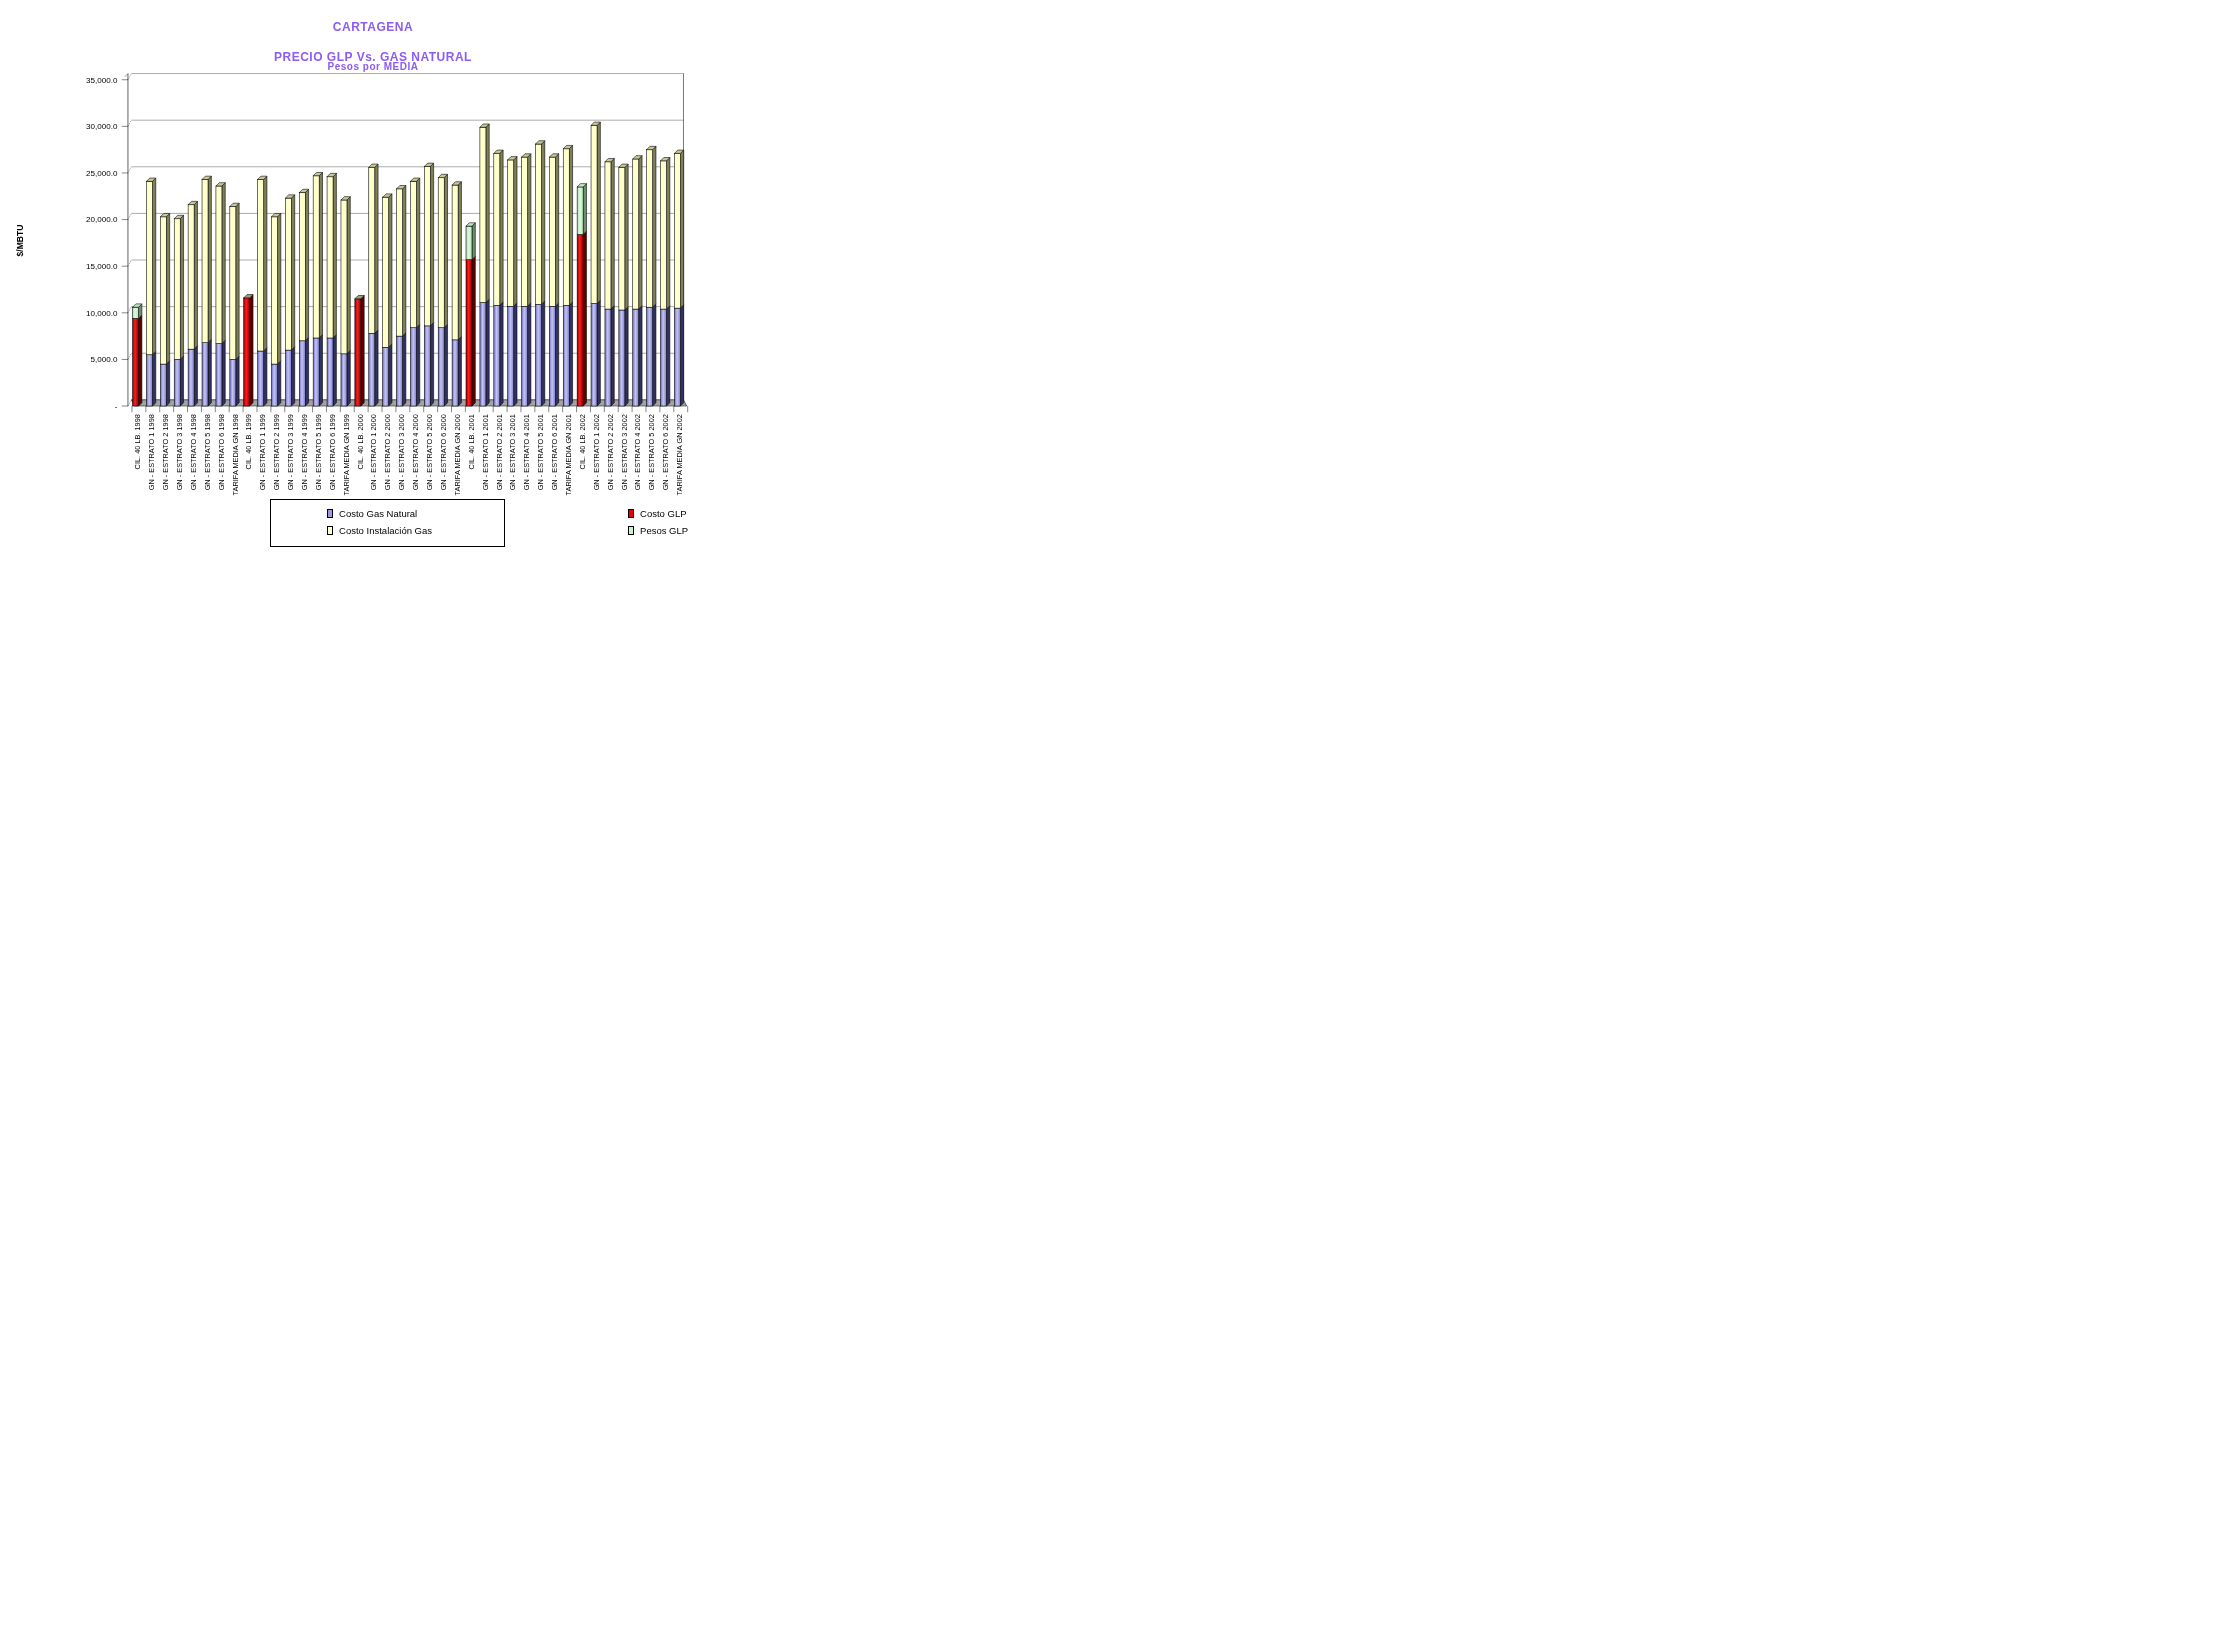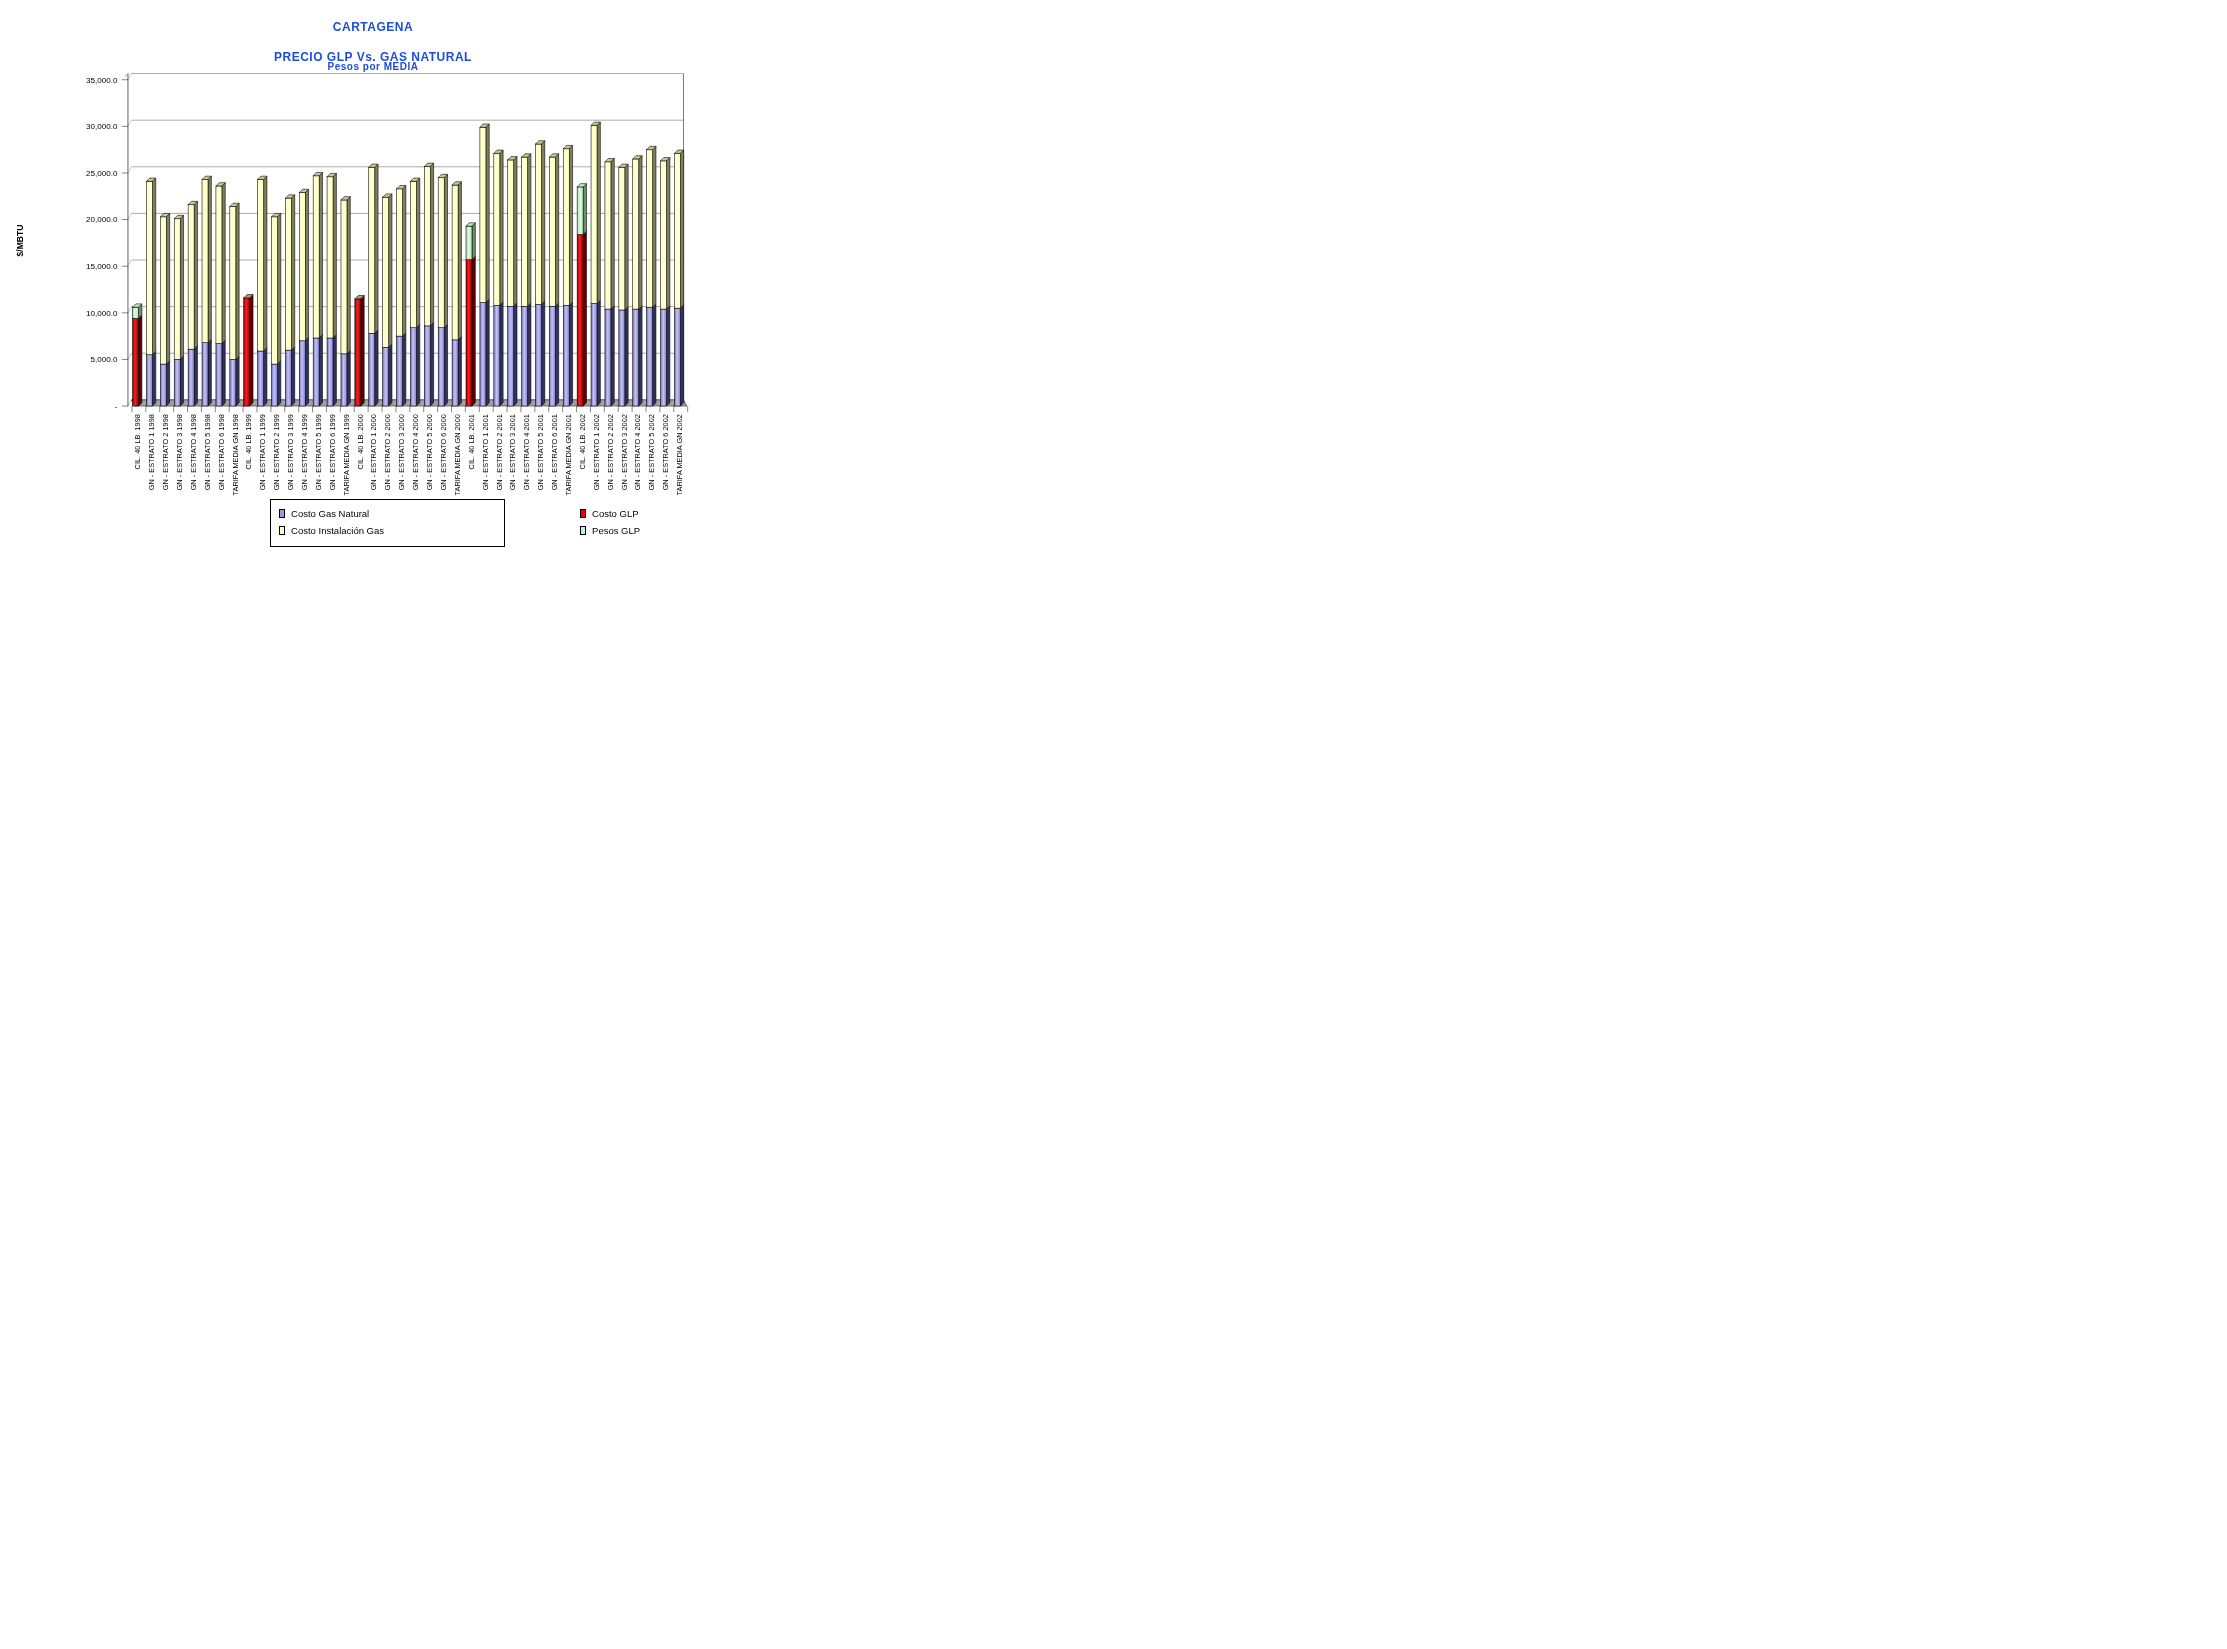--- a/index.html
+++ b/index.html
@@ -1,31 +1,31 @@
 <!DOCTYPE html>
 <html style="font-size:7.6px"><head>
 <meta charset="utf-8">
 <style>
   html,body{margin:0;padding:0;background:#fff;}
   body{
     width:742px;height:550px;position:relative;overflow:hidden;
     font-family:"Liberation Sans", sans-serif;
   }
-  .title-line{position:absolute;left:4px;right:0;text-align:center;font-weight:bold;color:#1d4ed8;}
+  .title-line{position:absolute;left:4px;right:0;text-align:center;font-weight:bold;color:#8b5cf6;}
   #title1{top:20px;font-size:12px;letter-spacing:0.5px;}
   #title2{top:41px;font-size:12px;letter-spacing:0.5px;margin-top:9px;}
   #title3{top:61px;font-size:10px;letter-spacing:0.5px;}
   #chart-svg{position:absolute;left:0;top:0;}
   .legend{
     position:absolute;left:270px;top:499px;width:235px;height:48px;
     background:#fff;border:1.4px solid #000;box-sizing:border-box;
     display:grid;grid-template-columns:151px 1fr;grid-template-rows:1fr 1fr;
     align-items:center;padding:4.8px 1.9px 6.7px 7.6px;
   }
-  .legend-item{display:flex;align-items:center;gap:5.7px;}
+  .legend-item{display:flex;align-items:center;gap:5.7px;margin-left:48px;}
   .legend-swatch{width:4.8px;height:7.6px;border:1.2px solid #000;flex:0 0 auto;display:inline-block;}
   .legend-label{font-size:9.5px;color:#000;white-space:nowrap;}
 </style>
 </head>
 <body>
 
 <svg id="chart-svg" width="742" height="550" viewBox="0 0 1560 1155" xmlns="http://www.w3.org/2000/svg">
   <defs>
     <linearGradient id="grad-gn" x1="0" y1="0" x2="1" y2="0">
       <stop offset="0" stop-color="#6F6FBE"></stop>

